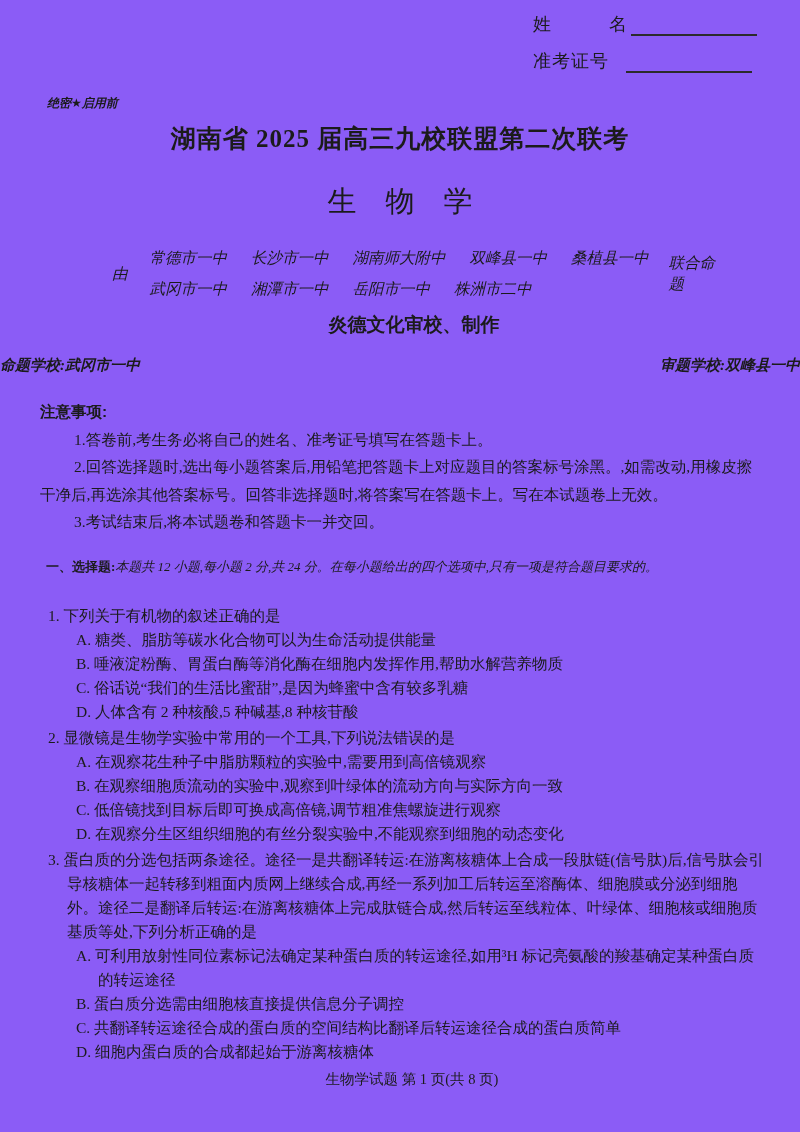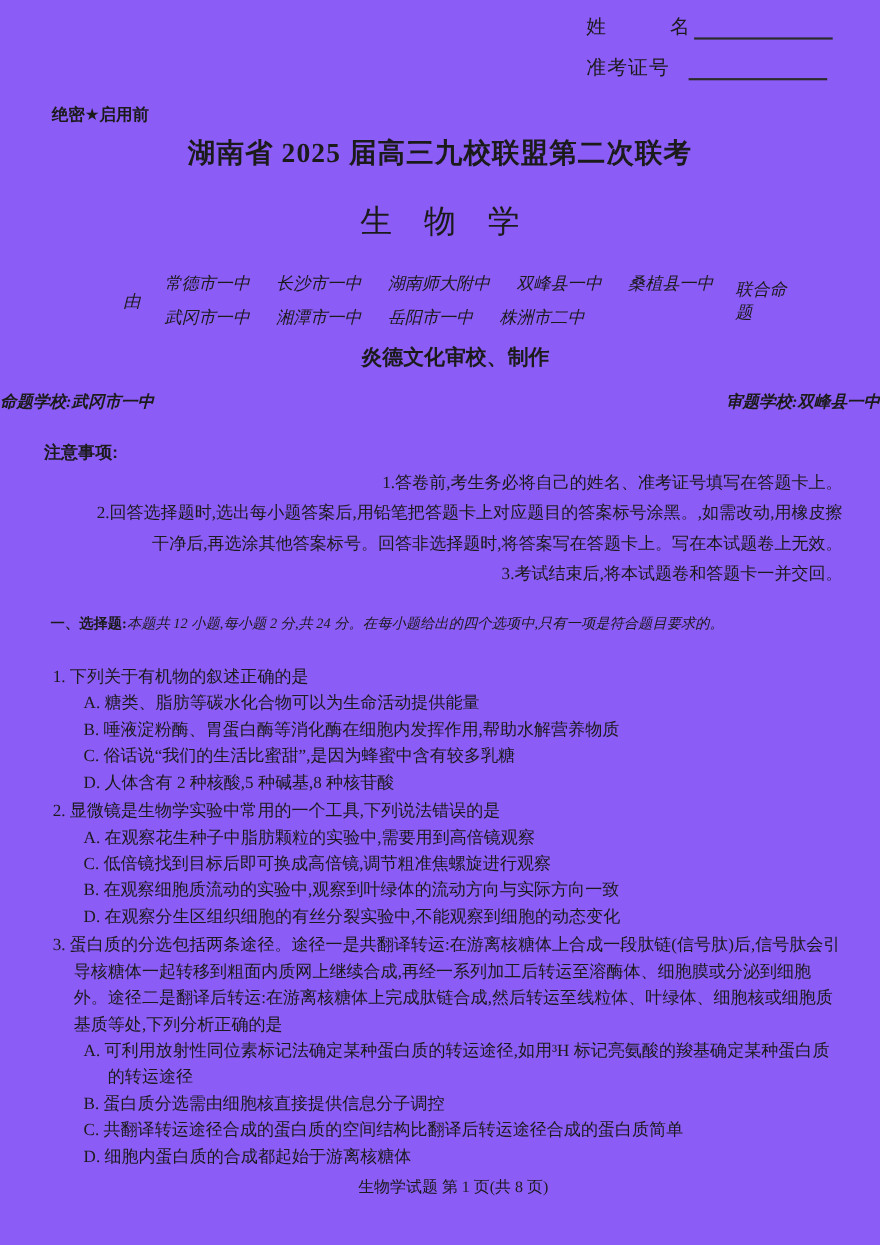--- a/index.html
+++ b/index.html
@@ -17,21 +17,21 @@
   
   .candidate { position: absolute; top: 12px; left: 533px; }
   .cand-row { display: flex; align-items: flex-end; font-size: 18px; margin-bottom: 13px; }
   .cand-label { white-space: pre; letter-spacing: 1px; }
   .blank-line { display: inline-block; width: 126px; height: 21px; border-bottom: 2px solid #2b2b2b; margin-left: 3px; }
   .blank-line.offset { margin-left: 17px; }
   
   .secrecy {
     position: absolute; top: 95px; left: 47px;
     font-family: "Liberation Sans", "DejaVu Sans", sans-serif;
-    font-weight: bold; font-size: 15px;
+    font-weight: bold; font-size: 12px; font-style: italic;
   }
   
   .title {
     position: absolute; top: 122px; left: 0; width: 100%;
     text-align: center; font-size: 25px; font-weight: bold; letter-spacing: 1px;
   }
   .subject {
     position: absolute; top: 182px; left: 0; width: 100%;
     text-align: center; font-size: 29px; font-weight: normal;
   }
@@ -52,21 +52,21 @@
     padding-left: 28px;
   }
   .proposer {
     position: absolute; top: 356px; left: 0; width: 100%;
     display: flex; justify-content: space-between; gap: 28px;
     font-weight: bold; font-size: 15px;
   }
   
   .notices { position: absolute; top: 398px; left: 40px; right: 34px; font-size: 15.5px; line-height: 27.5px; }
   .notices-title { font-family: "Liberation Sans", "DejaVu Sans", sans-serif; font-weight: bold; }
-  .notice { margin: 0; text-indent: 2.2em; text-align: right; }
+  .notice { margin: 0; text-indent: 2.2em; }
   
   .section {
     position: absolute; top: 554px; left: 46px; right: 34px;
     font-size: 13px; line-height: 26px;
     padding-left: 26px; text-indent: -26px;
   }
   .sec-prefix { font-weight: bold; }
   .sec-desc { font-style: italic; }
   
   .questions { position: absolute; top: 602px; left: 48px; right: 34px; font-size: 15.5px; line-height: 24px; }
@@ -145,22 +145,22 @@
       <p class="q-stem"><span>1.</span> <span>下列关于有机物的叙述正确的是</span></p>
       <p class="q-option">A. 糖类、脂肪等碳水化合物可以为生命活动提供能量</p>
       <p class="q-option">B. 唾液淀粉酶、胃蛋白酶等消化酶在细胞内发挥作用,帮助水解营养物质</p>
       <p class="q-option">C. 俗话说“我们的生活比蜜甜”,是因为蜂蜜中含有较多乳糖</p>
       <p class="q-option">D. 人体含有 2 种核酸,5 种碱基,8 种核苷酸</p>
     </div>
 
     <div class="question">
       <p class="q-stem"><span>2.</span> <span>显微镜是生物学实验中常用的一个工具,下列说法错误的是</span></p>
       <p class="q-option">A. 在观察花生种子中脂肪颗粒的实验中,需要用到高倍镜观察</p>
+      <p class="q-option">B. 在观察细胞质流动的实验中,观察到叶绿体的流动方向与实际方向一致</p>
       <p class="q-option">C. 低倍镜找到目标后即可换成高倍镜,调节粗准焦螺旋进行观察</p>
-      <p class="q-option">B. 在观察细胞质流动的实验中,观察到叶绿体的流动方向与实际方向一致</p>
       <p class="q-option">D. 在观察分生区组织细胞的有丝分裂实验中,不能观察到细胞的动态变化</p>
     </div>
 
     <div class="question">
       <p class="q-stem"><span>3.</span> <span>蛋白质的分选包括两条途径。途径一是共翻译转运:在游离核糖体上合成一段肽链(信号肽)后,信号肽会引导核糖体一起转移到粗面内质网上继续合成,再经一系列加工后转运至溶酶体、细胞膜或分泌到细胞外。途径二是翻译后转运:在游离核糖体上完成肽链合成,然后转运至线粒体、叶绿体、细胞核或细胞质基质等处,下列分析正确的是</span></p>
       <p class="q-option">A. 可利用放射性同位素标记法确定某种蛋白质的转运途径,如用³H 标记亮氨酸的羧基确定某种蛋白质的转运途径</p>
       <p class="q-option">B. 蛋白质分选需由细胞核直接提供信息分子调控</p>
       <p class="q-option">C. 共翻译转运途径合成的蛋白质的空间结构比翻译后转运途径合成的蛋白质简单</p>
       <p class="q-option">D. 细胞内蛋白质的合成都起始于游离核糖体</p>
     </div>

